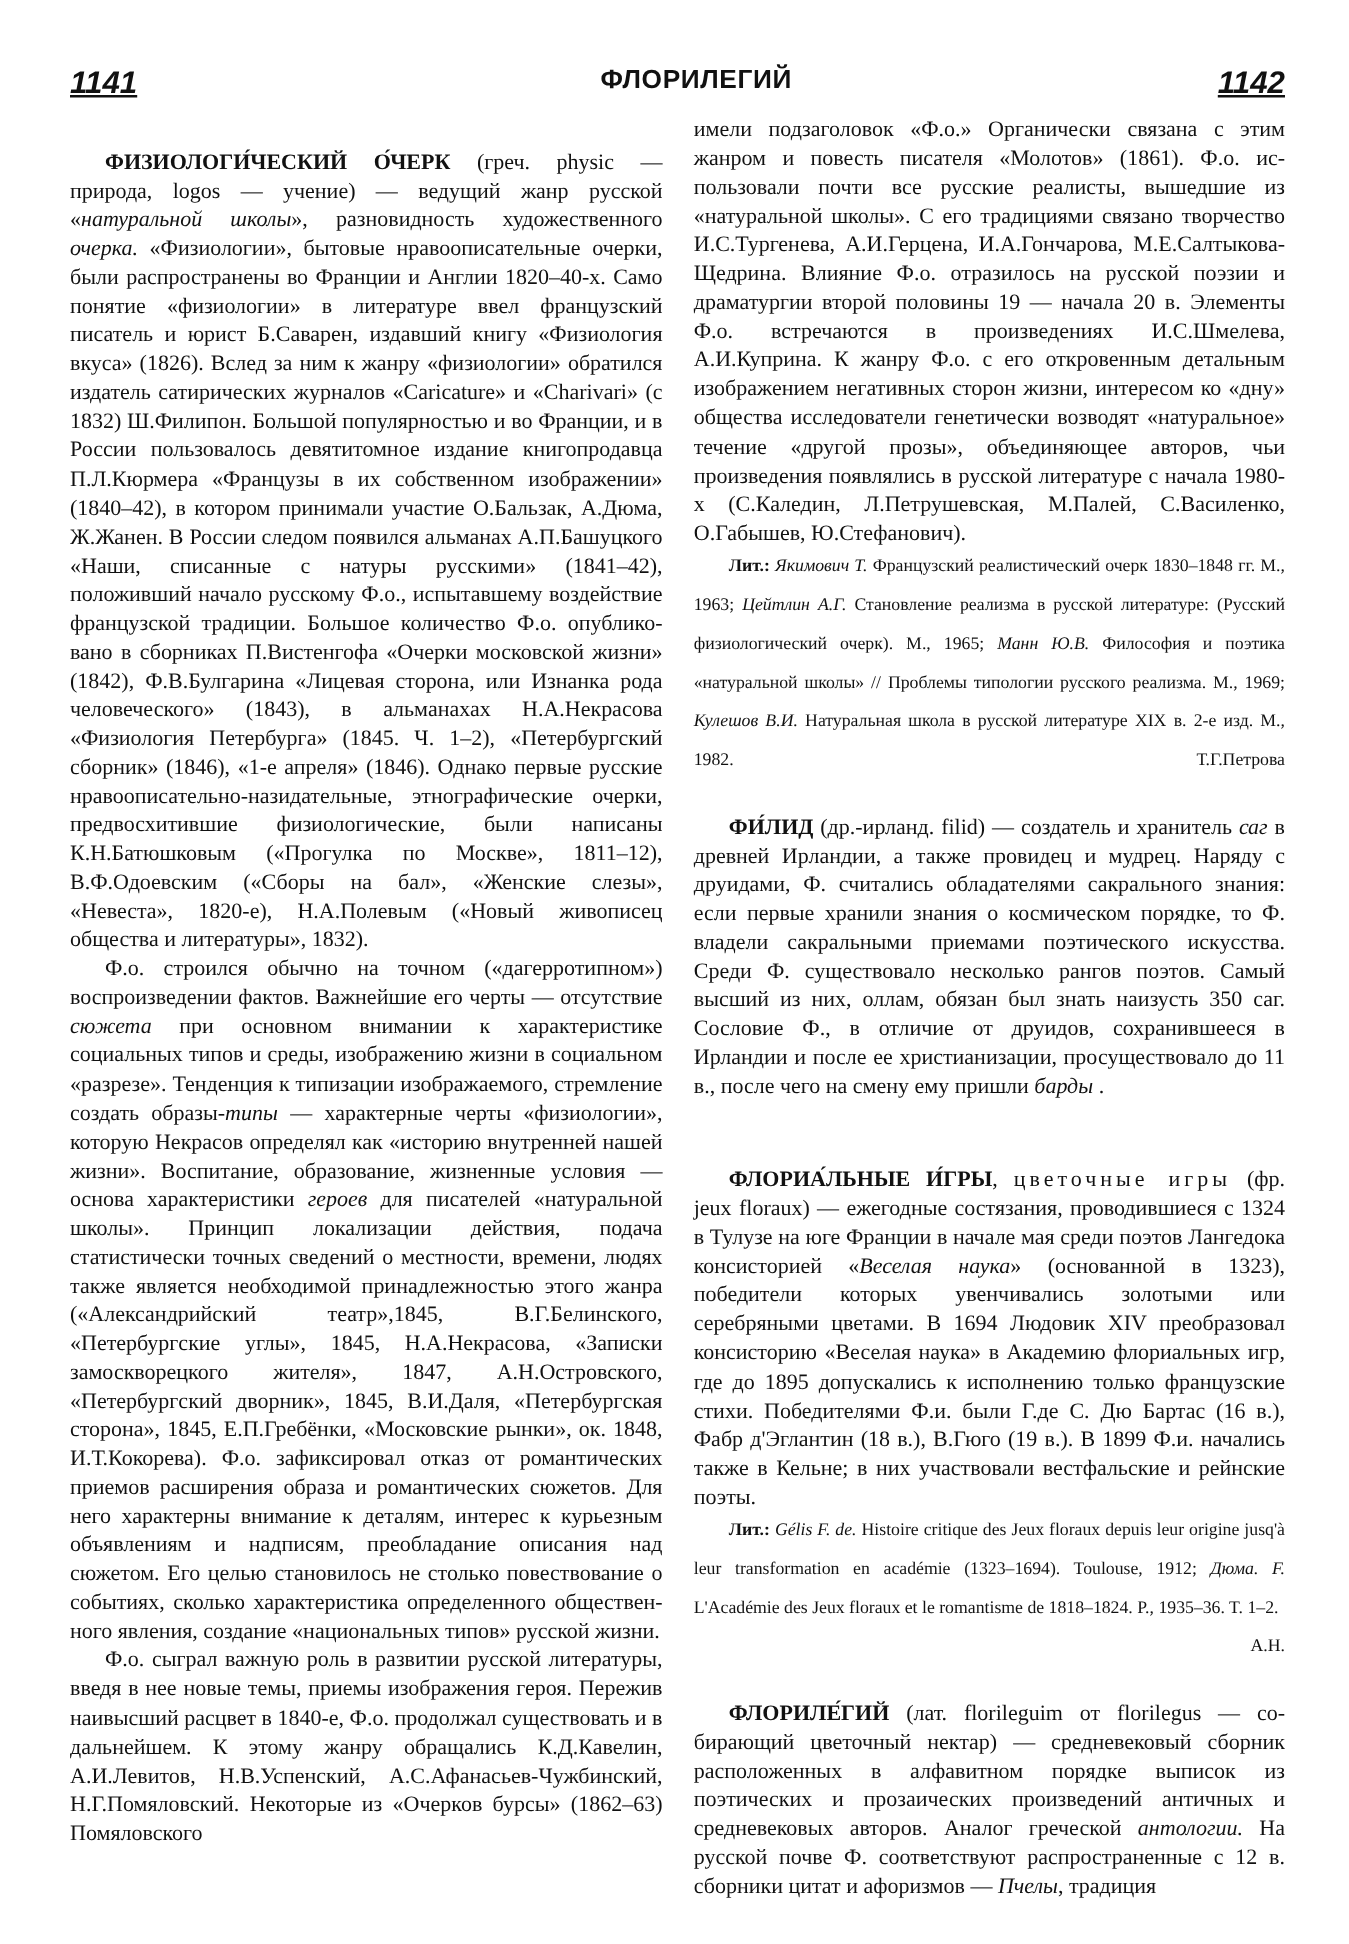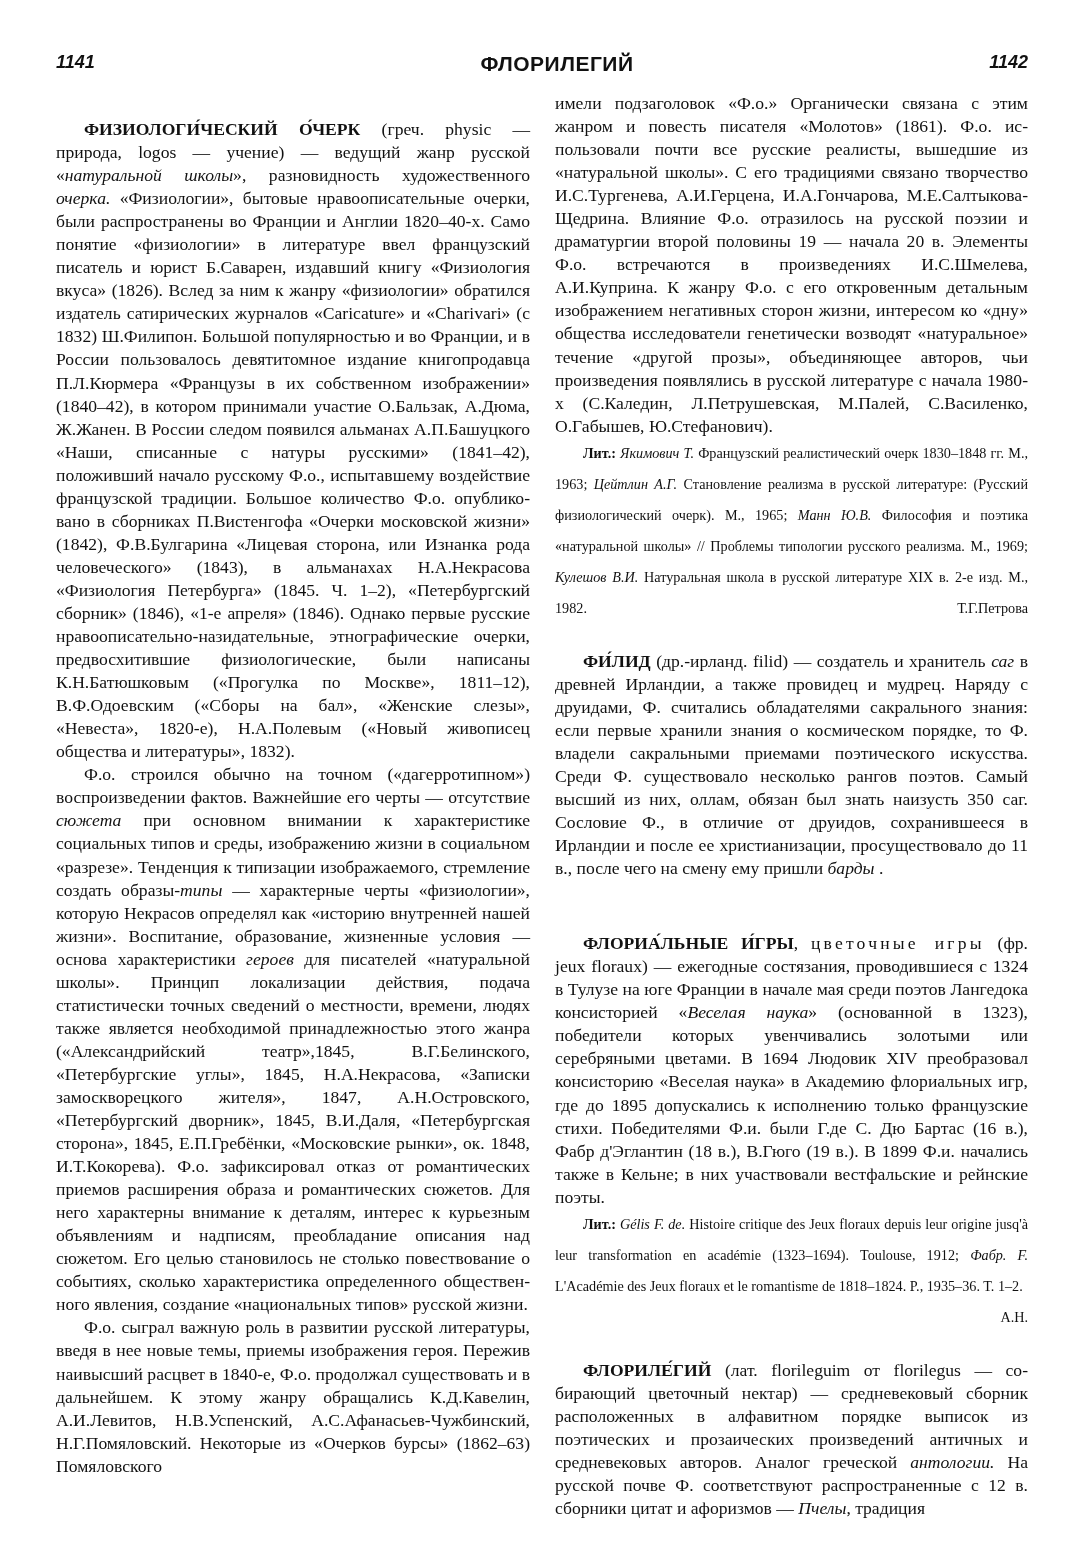--- a/index.html
+++ b/index.html
@@ -1,18 +1,18 @@
 <!DOCTYPE html>
 <html><head>
   <meta charset="utf-8">
   <style>
     html, body { margin: 0; padding: 0; background: #ffffff; }
     body { width: 1079px; height: 1555px; position: relative; overflow: hidden; color: #111; }
     .header { position: absolute; top: 52px; left: 56px; width: 972px; height: 30px; font-family: "Liberation Sans", sans-serif; font-weight: bold; }
-    .pn { position: absolute; top: 0; font-size: 18px; font-style: italic; }
+    .pn { position: absolute; top: 0; font-size: 25px; font-style: italic; text-decoration: underline; }
     .pn.left { left: 0; }
     .pn.right { right: 0; }
     .running-title { position: absolute; top: 0; left: 15px; width: 100%; text-align: center; font-size: 21px; letter-spacing: 0.5px; }
     .col { position: absolute; top: 92px; width: 474px; font-family: "Liberation Serif", serif; font-size: 17.6px; line-height: 23.05px; text-align: justify; hyphens: manual; }
     .col.left { left: 56px; }
     .col.right { left: 555px; width: 473px; }
     p { margin: 0; text-indent: 28px; }
     .entry { margin-bottom: 0; }
     .gap-l { height: 26px; }
     b.head { font-weight: bold; }
@@ -40,16 +40,16 @@
 </div>
 
 <div class="col right">
   <p style="text-indent:0">имели подзаголовок «Ф.о.» Органически связана с этим жанром и повесть писателя «Молотов» (1861). Ф.о. ис­пользовали почти все русские реалисты, вышедшие из «натуральной школы». С его традициями связано твор­чество И.С.Тургенева, А.И.Герцена, И.А.Гончарова, М.Е.Салтыкова-Щедрина. Влияние Ф.о. отразилось на русской поэзии и драматургии второй половины 19 — на­чала 20 в. Элементы Ф.о. встречаются в произведениях И.С.Шмелева, А.И.Куприна. К жанру Ф.о. с его откро­венным детальным изображением негативных сторон жизни, интересом ко «дну» общества исследователи генетически возводят «натуральное» течение «другой прозы», объединяющее авторов, чьи произведения по­являлись в русской литературе с начала 1980-х (С.Кале­дин, Л.Петрушевская, М.Палей, С.Василенко, О.Габы­шев, Ю.Стефанович).</p>
   <p class="lit lit-last"><span class="lab">Лит.:</span><i> Якимович Т.</i><span> Французский реалистический очерк 1830–1848 гг. М., 1963; </span><i>Цейтлин А.Г.</i><span> Становление реализма в русской литературе: (Рус­ский физиологический очерк). М., 1965; </span><i>Манн Ю.В.</i><span> Философия и поэти­ка «натуральной школы» // Проблемы типологии русского реализма. М., 1969; </span><i>Кулешов В.И.</i><span> Натуральная школа в русской литературе XIX в. 2-е изд. М., 1982.</span><span class="author">Т.Г.Петрова</span></p>
   <div class="gap-l"></div>
   <p><b class="head">ФИ́ЛИД</b><span> (др.-ирланд. filid) — создатель и хранитель </span><i>саг</i><span> в древней Ирландии, а также провидец и мудрец. Наряду с друидами, Ф. считались обладателями сакраль­ного знания: если первые хранили знания о космическом порядке, то Ф. владели сакральными приемами поэти­ческого искусства. Среди Ф. существовало несколько ран­гов поэтов. Самый высший из них, оллам, обязан был знать наизусть 350 саг. Сословие Ф., в отличие от друи­дов, сохранившееся в Ирландии и после ее христиани­зации, просуществовало до 11 в., после чего на смену ему пришли </span><i>барды</i><span> .</span></p>
   <div class="gap-l"></div>
   <div class="gap-l"></div>
   <p><b class="head">ФЛОРИА́ЛЬНЫЕ И́ГРЫ</b><span>, </span><span class="spaced">цветочные игры</span><span> (фр. jeux floraux) — ежегодные состязания, проводив­шиеся с 1324 в Тулузе на юге Франции в начале мая среди поэтов Лангедока консисторией «</span><i>Веселая наука</i><span>» (основанной в 1323), победители которых увенчива­лись золотыми или серебряными цветами. В 1694 Лю­довик XIV преобразовал консисторию «Веселая наука» в Академию флориальных игр, где до 1895 допуска­лись к исполнению только французские стихи. По­бедителями Ф.и. были Г.де С. Дю Бартас (16 в.), Фабр д'Эглантин (18 в.), В.Гюго (19 в.). В 1899 Ф.и. начались также в Кельне; в них участвовали вестфальские и рейн­ские поэты.</span></p>
-  <p class="lit lit-last"><span class="lab">Лит.:</span><i> Gélis F. de.</i><span> Histoire critique des Jeux floraux depuis leur origine jusq'à leur transformation en académie (1323–1694). Toulouse, 1912; </span><i>Фабр. F.</i><span> L'Académie des Jeux floraux et le romantisme de 1818–1824. P., 1935–36. T. 1–2.</span><span class="author">А.Н.</span></p>
+  <p class="lit lit-last"><span class="lab">Лит.:</span><i> Gélis F. de.</i><span> Histoire critique des Jeux floraux depuis leur origine jusq'à leur transformation en académie (1323–1694). Toulouse, 1912; </span><i>Дюма. F.</i><span> L'Académie des Jeux floraux et le romantisme de 1818–1824. P., 1935–36. T. 1–2.</span><span class="author">А.Н.</span></p>
   <div class="gap-l"></div>
   <p><b class="head">ФЛОРИЛЕ́ГИЙ</b><span> (лат. florileguim от florilegus — со­бирающий цветочный нектар) — средневековый сбор­ник расположенных в алфавитном порядке выписок из поэтических и прозаических произведений античных и средневековых авторов. Аналог греческой </span><i>антологии.</i><span> На русской почве Ф. соответствуют распространенные с 12 в. сборники цитат и афоризмов — </span><i>Пчелы</i><span>, традиция</span></p>
 </div>
 
 </body></html>

